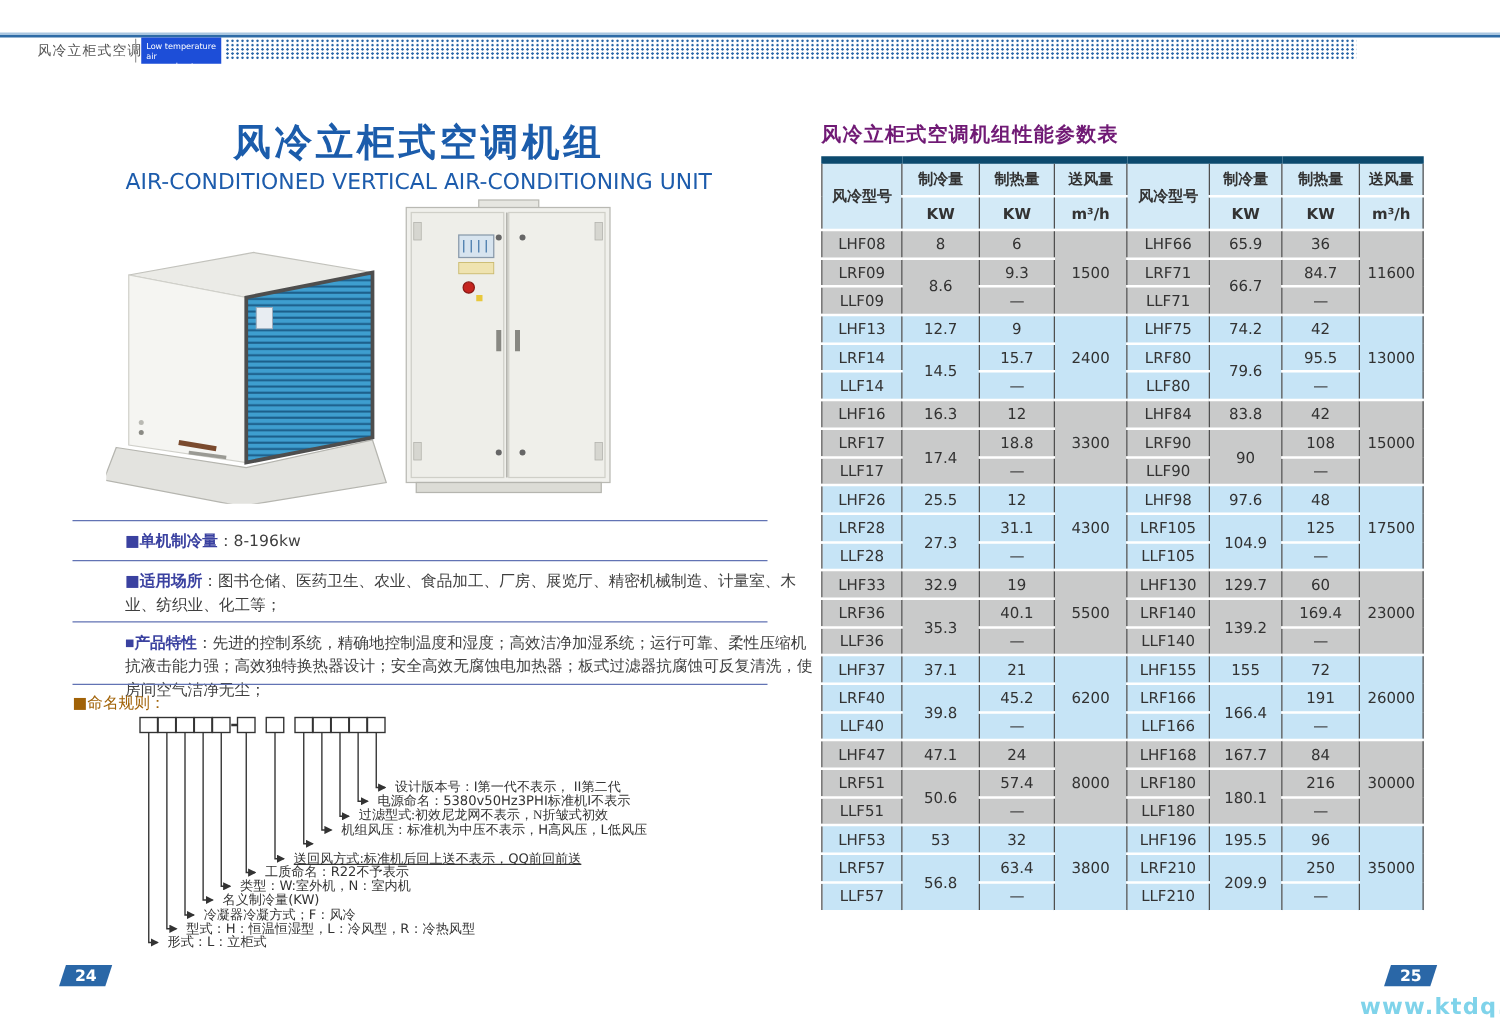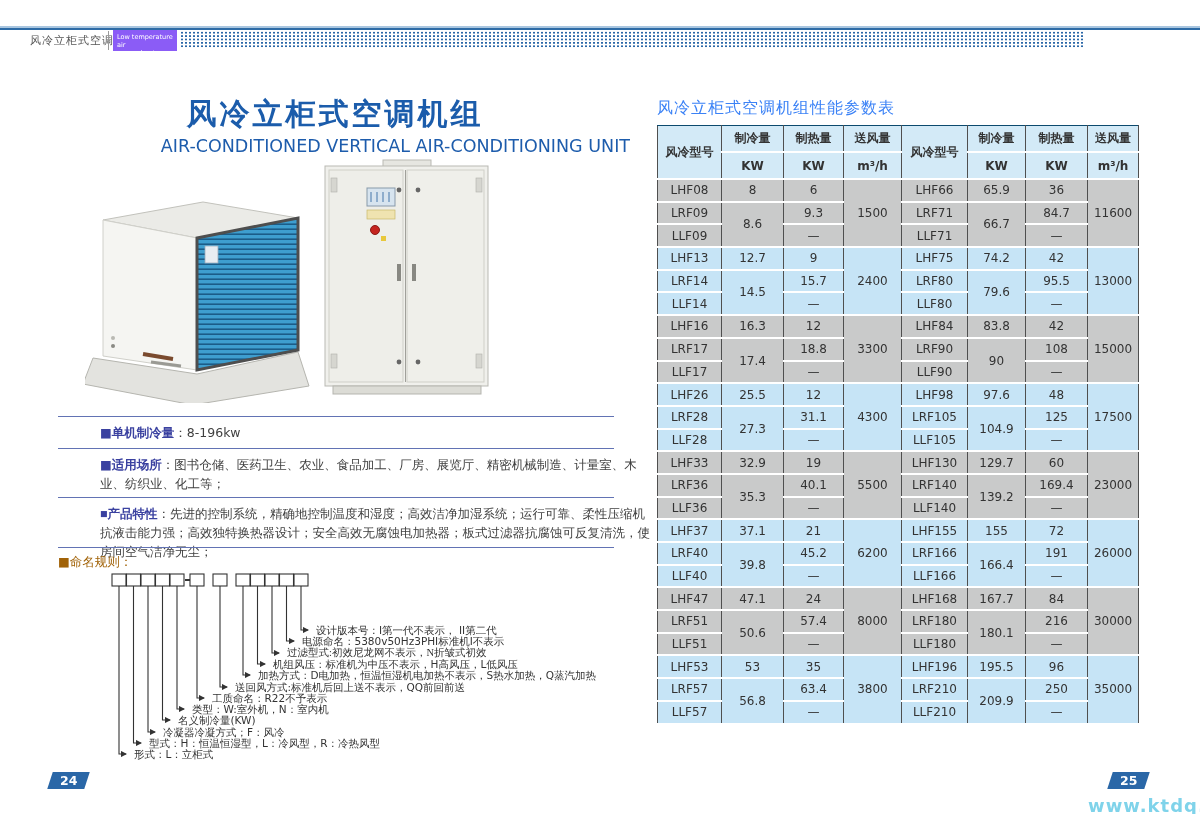--- a/index.html
+++ b/index.html
@@ -5,51 +5,51 @@
   html,body{margin:0;padding:0;}
   body{width:1200px;height:814px;position:relative;background:#ffffff;
        font-family:"DejaVu Sans","Liberation Sans",sans-serif;overflow:hidden;}
   .abs{position:absolute;}
 
   
   .top-band{left:0;top:26px;width:1200px;height:4px;
             background:linear-gradient(to bottom,#a9c6e0 0,#a9c6e0 2px,#2e6ba6 2px,#2e6ba6 4px);}
   .hdr-label{left:30px;top:33px;font-size:11px;color:#555;letter-spacing:1px;}
   .hdr-sep{left:108px;top:31px;width:1px;height:19px;background:#9a9a9a;}
-  .hdr-badge{left:113px;top:30px;width:64px;height:21px;background:#8b5cf6;color:#fff;
+  .hdr-badge{left:113px;top:30px;width:64px;height:21px;background:#1d4ed8;color:#fff;
              font-size:6.5px;line-height:8px;padding:3px 3px 0 4px;box-sizing:border-box;}
   .dots{left:180px;top:31px;width:905px;height:17px;
         background-image:radial-gradient(circle,#2a67a7 0.9px,rgba(0,0,0,0) 1.1px);
         background-size:4px 3.4px;}
 
   
   .main-title{left:55px;top:94px;width:560px;text-align:center;color:#1b5cab;
               font-size:30px;font-weight:bold;letter-spacing:3px;}
-  .sub-title{left:40px;top:136px;width:590px;text-align:right;color:#1d5cac;font-size:17.5px;}
+  .sub-title{left:40px;top:136px;width:590px;text-align:center;color:#1d5cac;font-size:17.5px;}
 
   
   .rule{height:1px;background:#6273b4;width:556px;left:58px;}
   .sec{left:58px;width:556px;font-size:12.5px;line-height:19px;color:#3f3f3f;margin-left:42px;}
   .sec .lbl{color:#3a41a0;font-weight:bold;}
 
   
   .naming{left:58px;top:552px;width:600px;height:230px;}
   .naming .head{position:absolute;left:0;top:2px;font-size:12.5px;color:#a16207;font-weight:normal;}
   .naming svg{position:absolute;left:0;top:18px;}
   .nlabel{position:absolute;font-size:10.5px;color:#333;white-space:nowrap;line-height:14px;}
 
   
-  .tbl-title{left:657px;top:98px;font-size:16px;color:#3b82f6;letter-spacing:1px;}
+  .tbl-title{left:657px;top:98px;font-size:16px;color:#701a75;letter-spacing:1px;font-weight:bold;}
   table.perf{position:absolute;left:657px;top:125px;width:481px;border-collapse:collapse;
              table-layout:fixed;font-size:12px;color:#333;}
   table.perf th,table.perf td{border-left:1px solid #4f4f4f;border-right:1px solid #4f4f4f;
              border-top:2px solid #fff;border-bottom:2px solid #fff;
              text-align:center;vertical-align:middle;padding:0;}
   table.perf thead th{background:#d3eaf7;font-weight:bold;font-size:12px;height:25px;}
-  table.perf thead tr:first-child th{border-top:1px solid #0c4a6e;}
+  table.perf thead tr:first-child th{border-top:6px solid #0c4a6e;}
   table.perf tbody tr{height:22.7px;padding-left:44px;}
   tr.grp-gray td{background:#c9caca;}
   tr.grp-blue td{background:#c6e4f6;}
 
   
   .pgbadge{width:37px;height:17px;background:#2a67a7;transform:skewX(-18deg);
            color:#fff;font-size:12.5px;font-weight:bold;text-align:center;line-height:17px;}
   .pgbadge span{display:inline-block;transform:skewX(18deg);}
   .watermark{left:1088px;top:795px;font-size:18px;font-weight:bold;color:#7fd3ea;letter-spacing:1px;}
 </style>
@@ -160,22 +160,21 @@
     <defs>
       <marker id="narr" markerWidth="6" markerHeight="6" refX="5" refY="3" orient="auto">
         <path d="M0,0 L6,3 L0,6 Z" fill="#333"></path>
       </marker>
     </defs>
   </svg>
   <span class="nlabel" style="left:258px;top:71px;">设计版本号：I第一代不表示， II第二代</span>
   <span class="nlabel" style="left:244px;top:82px;">电源命名：5380v50Hz3PHI标准机I不表示</span>
   <span class="nlabel" style="left:229px;top:94px;font-family:Liberation Serif, serif;">过滤型式:初效尼龙网不表示，N折皱式初效</span>
   <span class="nlabel" style="left:215px;top:105px;">机组风压：标准机为中压不表示，H高风压，L低风压</span>
-  <span class="nlabel" style="left:200px;top:116px;">加热方式：D电加热，恒温恒湿机电加热不表示，S热水加热，Q蒸汽加热</span>
-  <span class="nlabel" style="left:177px;top:128px;">送回风方式:标准机后回上送不表示，QQ前回前送</span>
+  <span class="nlabel" style="left:177px;top:128px;text-decoration:underline;">送回风方式:标准机后回上送不表示，QQ前回前送</span>
   <span class="nlabel" style="left:154px;top:139px;text-align:right;">工质命名：R22不予表示</span>
   <span class="nlabel" style="left:134px;top:150px;">类型：W:室外机，N：室内机</span>
   <span class="nlabel" style="left:120px;top:161px;">名义制冷量(KW)</span>
   <span class="nlabel" style="left:105px;top:173px;">冷凝器冷凝方式；F：风冷</span>
   <span class="nlabel" style="left:91px;top:184px;">型式：H：恒温恒湿型，L：冷风型，R：冷热风型</span>
   <span class="nlabel" style="left:76px;top:195px;">形式：L：立柜式</span>
 </div>
 
 <div class="abs tbl-title">风冷立柜式空调机组性能参数表</div>
 
@@ -383,21 +382,21 @@
     <tr class="grp-gray">
       <td>LLF51</td>
       <td>—</td>
       <td>LLF180</td>
       <td>—</td>
     </tr>
 
     <tr class="grp-blue">
       <td>LHF53</td>
       <td>53</td>
-      <td>35</td>
+      <td>32</td>
       <td rowspan="3">3800</td>
       <td>LHF196</td>
       <td>195.5</td>
       <td>96</td>
       <td rowspan="3">35000</td>
     </tr>
     <tr class="grp-blue">
       <td>LRF57</td>
       <td rowspan="2">56.8</td>
       <td>63.4</td>

